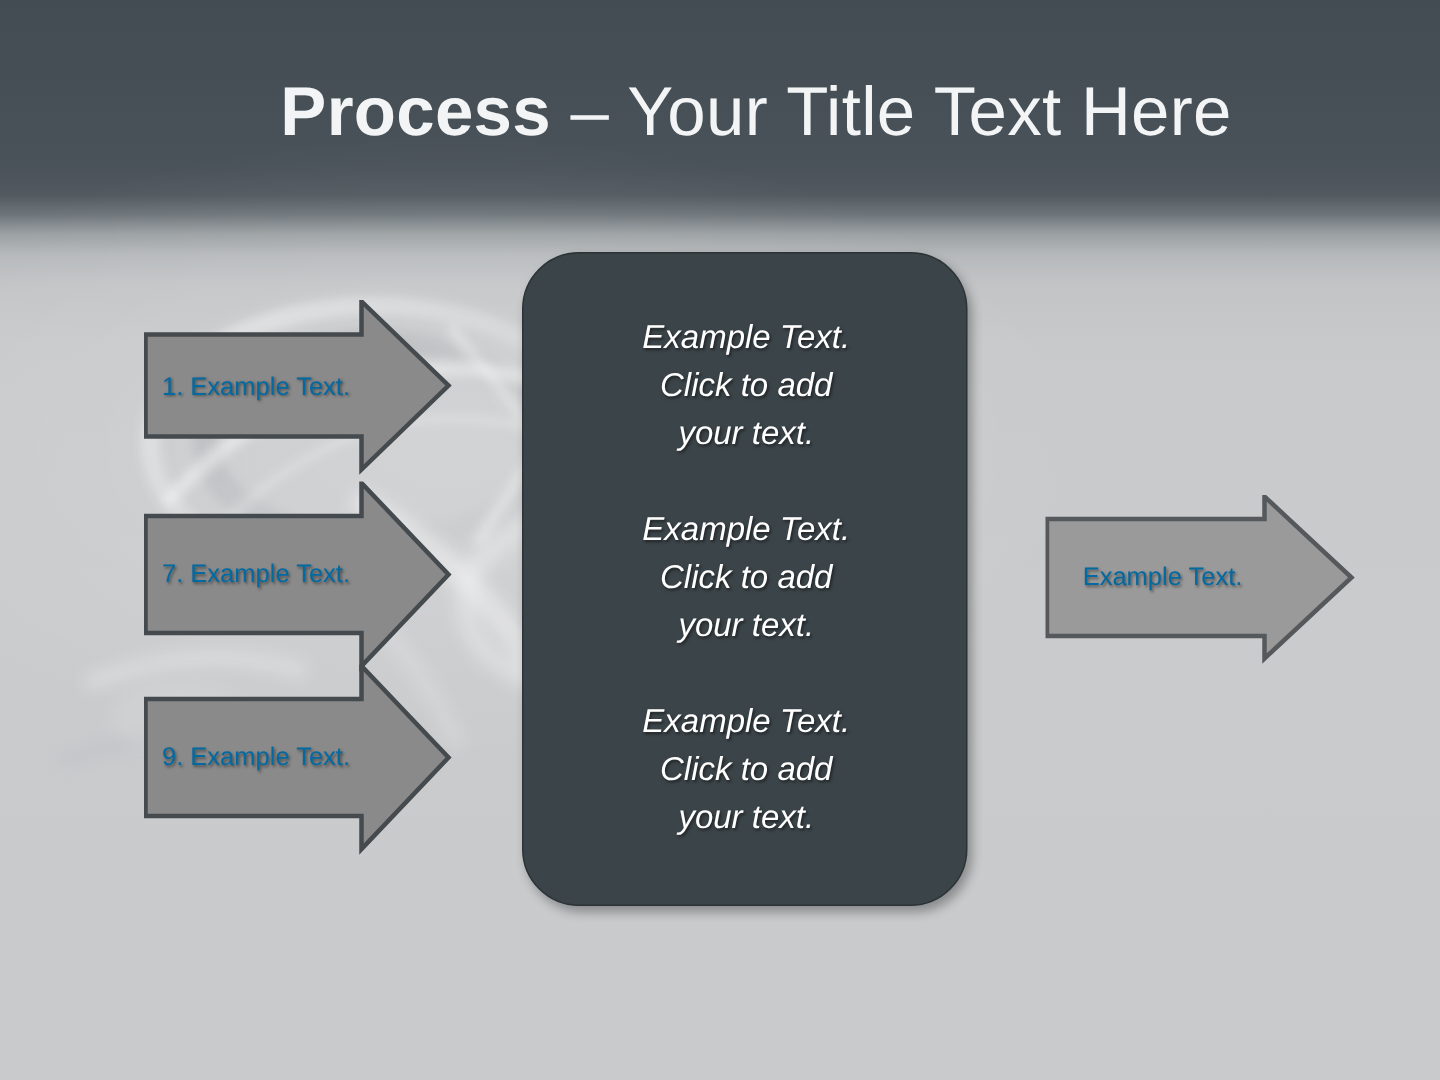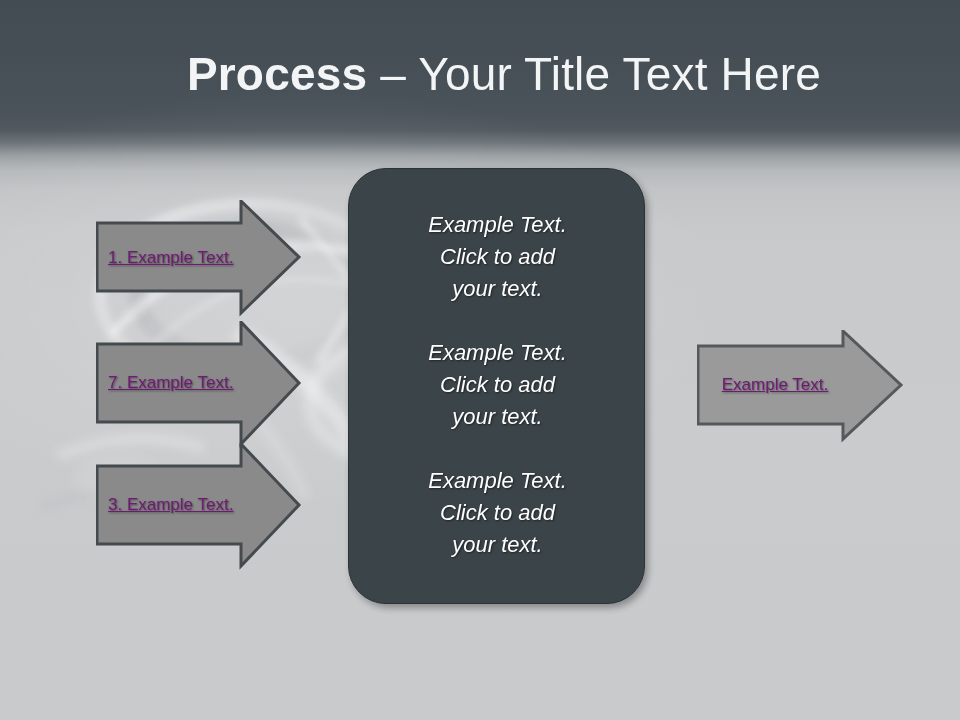--- a/index.html
+++ b/index.html
@@ -79,25 +79,24 @@
   
   .arrow {
     position: absolute;
     display: block;
   }
   .arrow-label {
     position: absolute;
     display: flex;
     align-items: center;
     font-size: 17px;
-    color: #701a75;
+    color: #0369a1;
     text-shadow: 1px 1px 2px rgba(0,0,0,.45);
     white-space: pre;
     pointer-events: none;
-    text-decoration: underline;
   }
 
   
   .center-box {
     position: absolute;
     left: 348px;
     top: 168px;
     width: 297px;
     height: 436px;
     background: #3b4449;
@@ -176,21 +175,21 @@
   <div class="arrow-label" style="left:108px; top:223px; width:150px; height:70px;">1. Example Text.</div>
 
   <svg class="arrow" style="left:96px; top:321px;" width="210" height="128" viewBox="0 0 210 128">
     <polygon points="1,23 145,23 145,1 203,62 145,123 145,101 1,101" fill="#8a8a8a" stroke="#444a4d" stroke-width="3" stroke-linejoin="miter"></polygon>
   </svg>
   <div class="arrow-label" style="left:108px; top:344px; width:150px; height:78px;">7. Example Text.</div>
 
   <svg class="arrow" style="left:96px; top:443px;" width="210" height="128" viewBox="0 0 210 128">
     <polygon points="1,23 145,23 145,1 203,62 145,123 145,101 1,101" fill="#8a8a8a" stroke="#444a4d" stroke-width="3" stroke-linejoin="miter"></polygon>
   </svg>
-  <div class="arrow-label" style="left:108px; top:466px; width:150px; height:78px;">3. Example Text.</div>
+  <div class="arrow-label" style="left:108px; top:466px; width:150px; height:78px;">9. Example Text.</div>
 
   <div class="center-box">
     <div class="center-text-wrap">
       <div class="center-block">Example Text.
 Click  to add
 your text.</div>
       <div class="center-block">Example Text.
 Click  to add
 your text.</div>
       <div class="center-block">Example Text.

